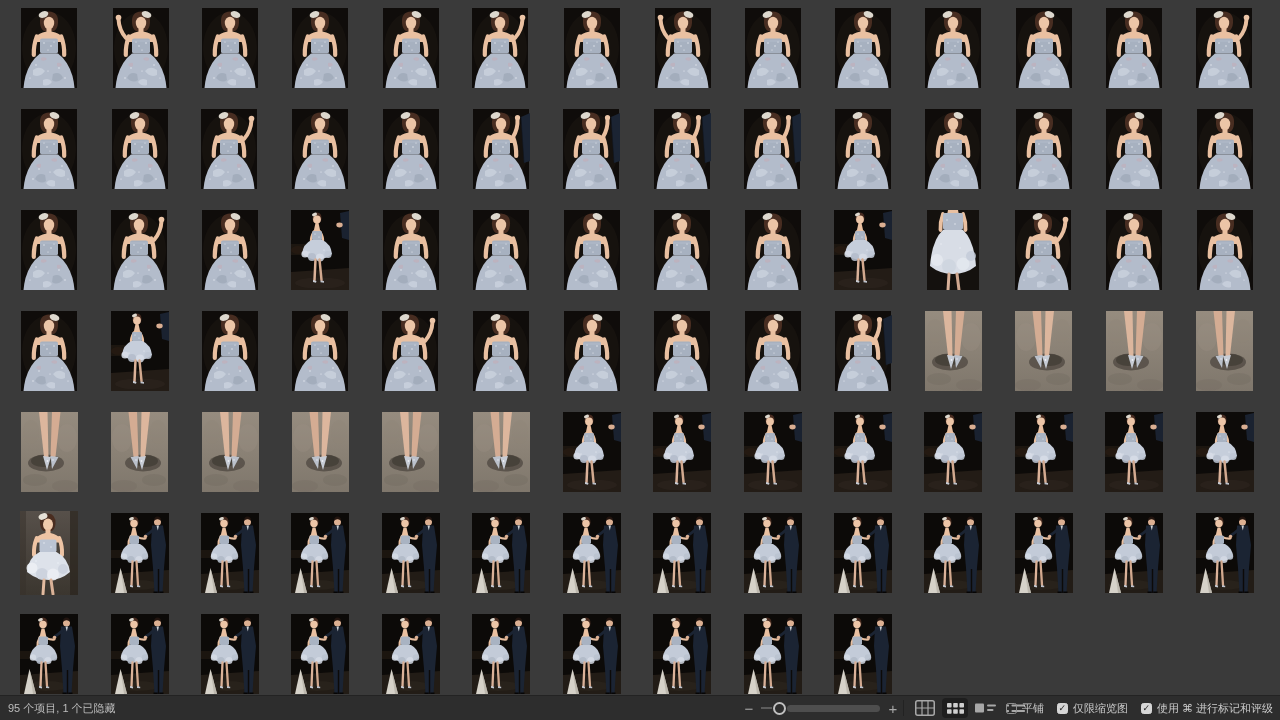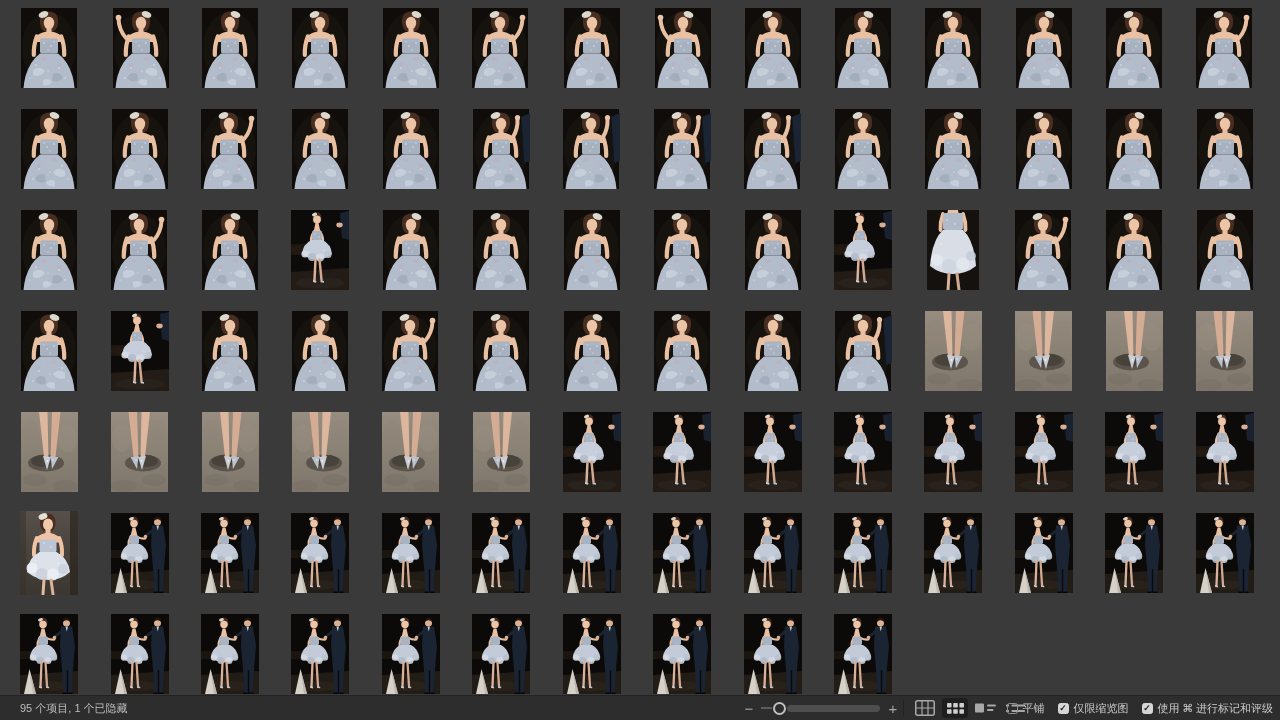--- a/index.html
+++ b/index.html
@@ -10,34 +10,34 @@
   .grid{position:absolute;top:0;left:0;right:0;bottom:25px;overflow:hidden;
         display:grid;grid-template-columns:repeat(14,1fr);grid-auto-rows:80px;
         row-gap:21px;padding:8px 10px 0 4px;justify-items:center;align-items:center;}
   .cell{display:flex;align-items:center;justify-content:center;height:80px;}
   .cell svg{display:block;}
   .cell svg.flip{transform:scaleX(-1);}
   
   .statusbar{position:absolute;left:0;right:0;bottom:0;height:25px;background:#2d2d2d;
              border-top:1px solid #232323;box-sizing:border-box;}
   .items{position:absolute;left:8px;top:0;height:24px;line-height:24px;
-         font-size:11px;color:#bdbdbd;white-space:nowrap;margin-left:12px;}
+         font-size:11px;color:#bdbdbd;white-space:nowrap;}
   .zoomgrp{position:absolute;left:742px;top:0;height:24px;display:flex;align-items:center;}
   .zbtn{font-size:15px;color:#a8a8a8;width:14px;text-align:center;cursor:default;}
   .ztrack{display:flex;align-items:center;margin:0 6px 0 5px;}
   .zline{width:11px;height:2px;background:#5c5c5c;}
   .zknob{width:9px;height:9px;border:2px solid #c0c0c0;border-radius:50%;background:#2d2d2d;margin:0 1px;}
   .zbar{width:93px;height:7px;border-radius:3.5px;background:#4e4e4e;}
   .viewgrp{position:absolute;left:903px;top:0;height:24px;display:flex;align-items:center;}
   .vdiv{width:1px;height:16px;background:#222;margin-right:8px;}
   .vbtn{height:20px;min-width:26px;display:flex;align-items:center;justify-content:center;
         border-radius:4px;margin-right:4px;}
   .vbtn.sel{background:#1e1e1e;}
   .optgrp{position:absolute;right:7px;top:0;height:24px;display:flex;align-items:center;gap:13px;}
-  .opt{display:flex;align-items:center;gap:5px;font-size:11px;color:#cbcbcb;white-space:nowrap;font-family:Liberation Serif, serif;}
+  .opt{display:flex;align-items:center;gap:5px;font-size:11px;color:#cbcbcb;white-space:nowrap;}
   .cb{width:11px;height:11px;border-radius:2.5px;border:1px solid #8f8f8f;box-sizing:border-box;
       background:transparent;display:flex;align-items:center;justify-content:center;
       font-size:9px;line-height:1;color:#1f1f1f;font-weight:bold;}
   .cb.on{background:#d6d6d6;border-color:#d6d6d6;}
   .defs{position:absolute;width:0;height:0;overflow:hidden;}
 </style>
 </head>
 <body>
 
 <svg class="defs" aria-hidden="true">

